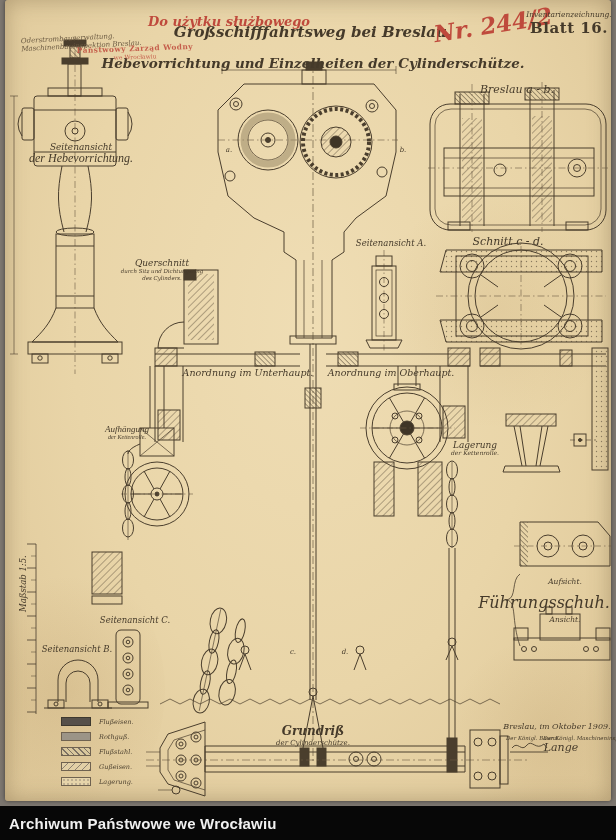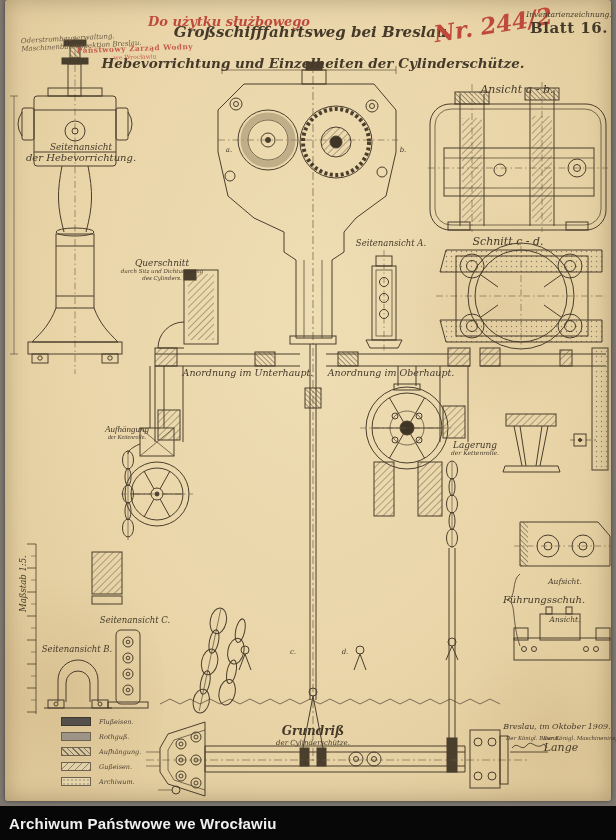--- a/index.html
+++ b/index.html
@@ -390,48 +390,48 @@
   <div class="lb" style="left:564px;top:11px;font-size:7.5px;">Inventarienzeichnung.</div>
   <div class="lb title" style="left:564px;top:20px;font-size:15px;">Blatt 16.</div>
 
   <div class="lb red" style="left:130px;top:45px;transform:translateX(-50%) rotate(-2deg);opacity:.85;">
     <div style="font-size:7.5px;font-weight:bold;font-style:normal;letter-spacing:.4px;">Państwowy Zarząd Wodny</div>
     <div style="font-size:6px;font-style:normal;">we Wrocławiu</div>
   </div>
 
   <div class="lb" style="left:76px;top:142px;">
     <div style="font-size:9px;">Seitenansicht</div>
-    <div style="font-size:10px;">der Hebevorrichtung.</div>
+    <div style="font-size:12px;font-family:Liberation Serif, serif;">der Hebevorrichtung.</div>
   </div>
 
   <div class="lb" style="left:157px;top:258px;">
     <div style="font-size:9px;font-style:italic;">Querschnitt</div>
     <div style="font-size:5.5px;">durch Sitz und Dichtungsring</div>
     <div style="font-size:5.5px;">des Cylinders.</div>
   </div>
 
-  <div class="lb" style="left:512px;top:84px;font-size:11px;">Ansicht a - b.</div>
+  <div class="lb" style="left:512px;top:84px;font-size:11px;">Breslau a - b.</div>
   <div class="lb" style="left:503px;top:236px;font-size:11px;">Schnitt c - d.</div>
   <div class="lb" style="left:386px;top:239px;font-size:8.5px;">Seitenansicht A.</div>
 
   <div class="lb" style="left:243px;top:368px;font-size:9.5px;">Anordnung im Unterhaupt.</div>
   <div class="lb" style="left:386px;top:368px;font-size:9.5px;">Anordnung im Oberhaupt.</div>
 
   <div class="lb" style="left:122px;top:424px;font-family:Liberation Serif, serif;">
     <div style="font-size:9px;">Aufhängung</div>
     <div style="font-size:6px;">der Kettenrolle.</div>
   </div>
 
   <div class="lb" style="left:470px;top:440px;">
     <div style="font-size:9px;">Lagerung</div>
     <div style="font-size:6px;">der Kettenrolle.</div>
   </div>
 
   <div class="lb" style="left:560px;top:578px;font-size:7.5px;">Aufsicht.</div>
-  <div class="lb" style="left:539px;top:594px;font-size:10px;">Führungsschuh.</div>
+  <div class="lb" style="left:539px;top:594px;font-size:16px;">Führungsschuh.</div>
   <div class="lb" style="left:560px;top:616px;font-size:7.5px;">Ansicht.</div>
 
   <div class="lb" style="left:14px;top:612px;font-size:8.5px;transform:rotate(-90deg);transform-origin:left top;">Maßstab 1:5.</div>
 
   <div class="lb" style="left:130px;top:616px;font-size:8.5px;">Seitenansicht C.</div>
   <div class="lb" style="left:72px;top:645px;font-size:8.5px;">Seitenansicht B.</div>
 
   <div class="lb" style="left:308px;top:725px;">
     <div style="font-size:12px;font-weight:bold;">Grundriß</div>
     <div style="font-size:7px;font-style:italic;">der Cylinderschütze.</div>
@@ -446,29 +446,29 @@
     <div class="lrow">
         <span class="sw s1"></span>
         <span class="ltx">Flußeisen.</span>
       </div>
     <div class="lrow">
         <span class="sw s2"></span>
         <span class="ltx">Rothguß.</span>
       </div>
     <div class="lrow">
         <span class="sw s3"></span>
-        <span class="ltx">Aufhängung.</span>
+        <span class="ltx">Flußstahl.</span>
       </div>
     <div class="lrow">
         <span class="sw s4"></span>
         <span class="ltx">Gußeisen.</span>
       </div>
     <div class="lrow">
         <span class="sw s5"></span>
-        <span class="ltx">Archiwum.</span>
+        <span class="ltx">Lagerung.</span>
       </div>
   </div>
 
   <div class="lb" style="left:552px;top:722px;font-size:8px;">Breslau, im Oktober 1909.</div>
   <div class="lb" style="left:528px;top:735px;font-size:5.5px;">Der Königl. Baurat.</div>
   <div class="lb" style="left:584px;top:735px;font-size:5.5px;">Der Königl. Maschineninspektor.</div>
   <div class="lb" style="left:556px;top:742px;font-size:11px;text-align:center;">Lange</div>
 
 </div>
 

